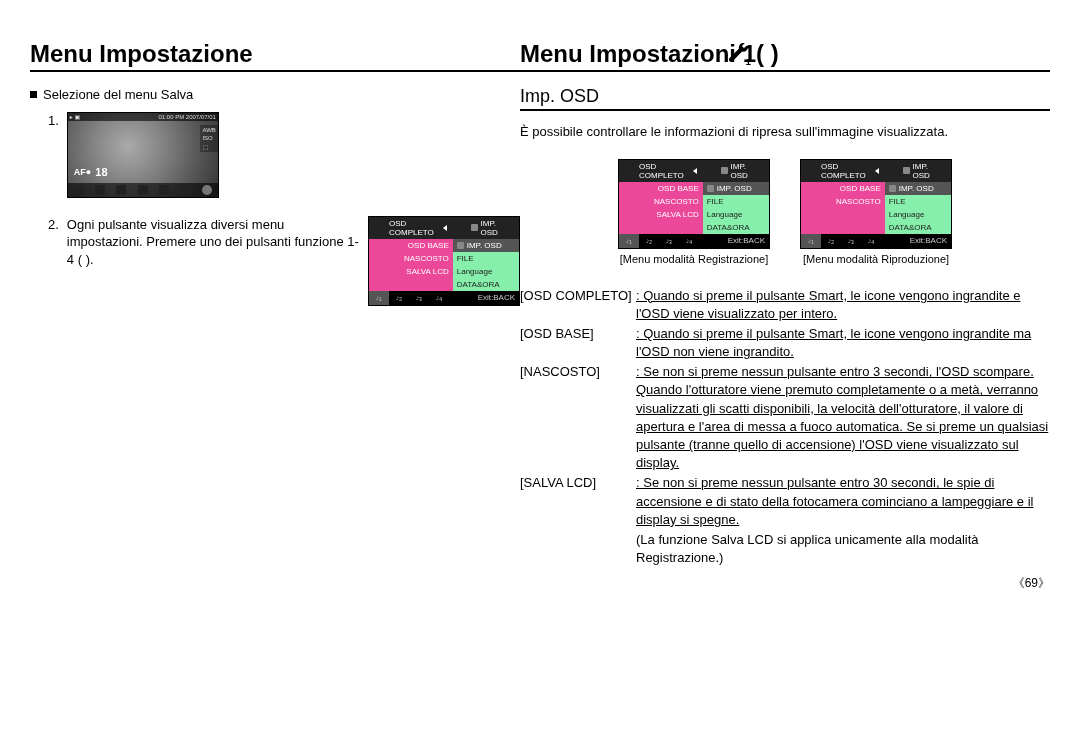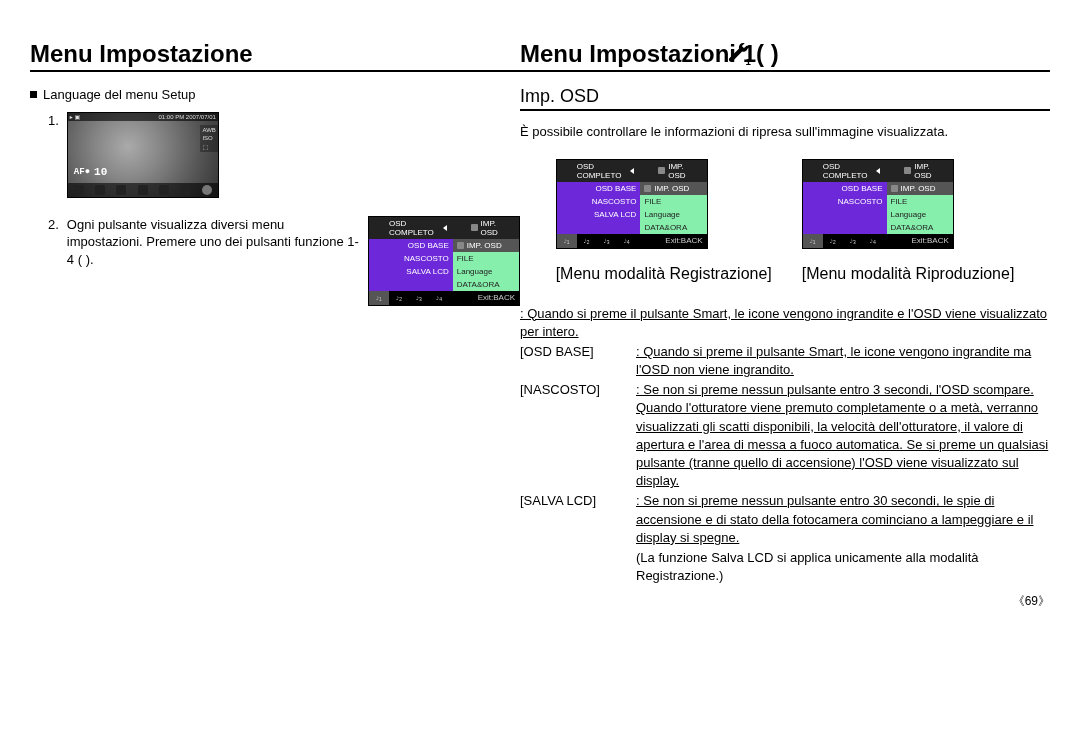--- a/index.html
+++ b/index.html
@@ -92,21 +92,21 @@
     background:rgba(0,0,0,0.6);
     padding:2px 0;
   }
   .lcd .lcd-top .bot span {
     width:10px;height:10px;background:#222;border-radius:2px;
   }
   .lcd .lcd-top .bot .sel { background:#777; border-radius:50%; }
   .lcd .lcd-top .af {
     position:absolute; left:6px; bottom:18px;
     color:#fff; font-weight:bold; font-size:9px;
-    display:flex; gap:4px; align-items:center;font-family:Liberation Mono, monospace;
+    display:flex; gap:4px; align-items:center;
   }
 
   .menu-box {
     width:150px;
     border:1px solid #000;
     font-size:8px;
   }
   .menu-box .hdr {
     display:flex;
     background:#222;
@@ -121,21 +121,21 @@
   }
   .menu-box .hdr .cell-r {
     flex:1;
     color:#fff;
     padding:2px 4px;
     display:flex; align-items:center; gap:3px;
   }
   .menu-box .row { display:flex; }
   .menu-box .row .cell-l {
     flex:1.3;
-    background:#6d28d9;
+    background:#ec4899;
     color:#fff;
     padding:2px 4px;
     text-align:right;
   }
   .menu-box .row .cell-r {
     flex:1;
     background:#86efac;
     color:#222;
     padding:2px 4px;
   }
@@ -161,21 +161,21 @@
   }
   .menu-box .footer .tabs span.active { background:#555; }
   .menu-box .footer .exit {
     flex:1;
     text-align:right;
     padding:2px 4px;
   }
   .tri { display:inline-block; width:0;height:0;border-top:3px solid transparent;border-bottom:3px solid transparent;border-right:4px solid #fff; }
   .bull { display:inline-block; width:7px;height:7px;background:#888;border-radius:1px; }
 
-  .caption { font-size:16px; text-align:center; margin-top:16px; }
+  .caption { font-size:11px; text-align:center; margin-top:4px; }
 
   .defs { font-size:13px; line-height:1.4; }
   .defs .drow { display:flex; margin-bottom:2px; }
   .defs .dkey { flex:0 0 116px; }
   .defs .dval { flex:1;text-decoration:underline; }
   .defs .note { margin-left:116px; }
 
   .pagenum { text-align:right; font-size:12px; margin-top:8px; }
 
   .twin-menus { display:flex; gap:30px; justify-content:center; margin:18px 0 22px 0; }
@@ -191,41 +191,41 @@
 
 <div class="page">
 
   <div class="col col-left">
     <div class="h1">
       <span>Menu Impostazione</span>
     </div>
 
     <div class="bullet-row">
       <span class="sq"></span>
-      <span class="body-text">Language del menu Setup</span>
+      <span class="body-text">Selezione del menu Salva</span>
     </div>
 
     <div class="step">
       <div class="num body-text">1.</div>
       <div class="fig">
 
         <div class="lcd">
           <div class="lcd-top">
             <div class="bar">
               <span>▸ ▣</span>
               <span>01:00 PM 2007/07/01</span>
             </div>
             <div class="side">
               <span>AWB</span>
               <span>ISO</span>
               <span>⬚</span>
             </div>
             <div class="af">
               <span>AF●</span>
-              <span style="font-size:11px;">10</span>
+              <span style="font-size:11px;">18</span>
             </div>
             <div class="bot">
               <span></span>
                 <span></span>
                 <span></span>
                 <span></span>
                 <span></span>
                 <span></span>
                 <span class="sel"></span>
             </div>
@@ -381,20 +381,21 @@
               </div>
             <div class="exit">Exit:BACK</div>
           </div>
         </div>
         <div class="caption">[Menu modalità Riproduzione]</div>
       </div>
     </div>
 
     <div class="defs">
       <div class="drow">
+          <div class="dkey">[OSD COMPLETO]</div>
           <div class="dval">: Quando si preme il pulsante Smart, le icone vengono ingrandite e l'OSD viene visualizzato per intero.</div>
         </div>
       <div class="drow">
           <div class="dkey">[OSD BASE]</div>
           <div class="dval">: Quando si preme il pulsante Smart, le icone vengono ingrandite ma l'OSD non viene ingrandito.</div>
         </div>
       <div class="drow">
           <div class="dkey">[NASCOSTO]</div>
           <div class="dval">: Se non si preme nessun pulsante entro 3 secondi, l'OSD scompare. Quando l'otturatore viene premuto completamente o a metà, verranno visualizzati gli scatti disponibili, la velocità dell'otturatore, il valore di apertura e l'area di messa a fuoco automatica.   Se si preme un qualsiasi pulsante (tranne quello di accensione) l'OSD viene visualizzato sul display.</div>
         </div>

